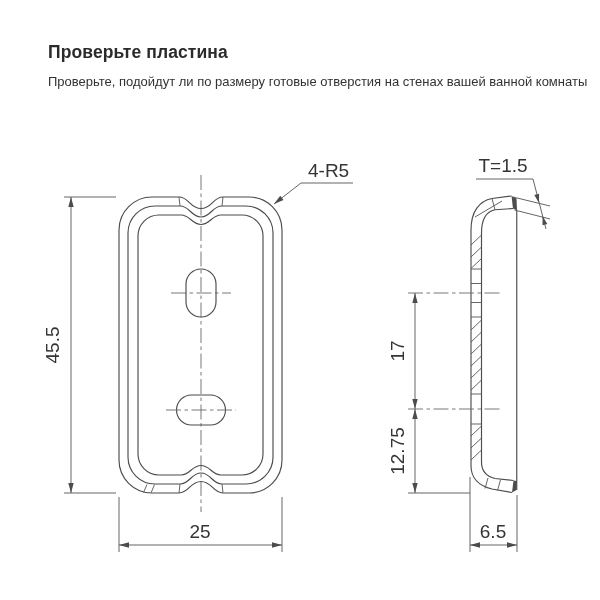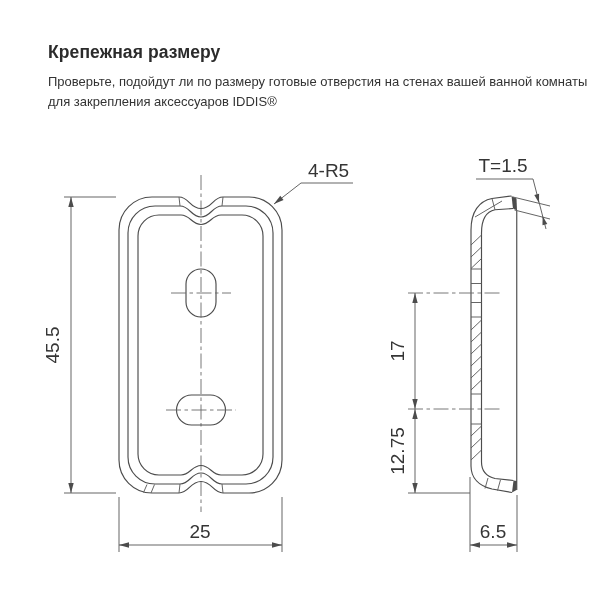--- a/index.html
+++ b/index.html
@@ -19,24 +19,23 @@
   .contour{fill:none;stroke:#4c4c4c;stroke-width:1.15;stroke-linejoin:round;}
   .thin{fill:none;stroke:#5d5d5d;stroke-width:0.95;}
   .cl{fill:none;stroke:#6a6a6a;stroke-width:0.9;stroke-dasharray:15 3.5 3.5 3.5;}
   .dim{fill:none;stroke:#5d5d5d;stroke-width:0.95;}
   .arr{fill:#4c4c4c;stroke:none;}
 </style>
 </head>
 <body>
 
 <div class="header">
-  <h1>Крепежная размеру</h1>
+  <h1>Проверьте пластина</h1>
   <div class="desc">
     <div>Проверьте, подойдут ли по размеру готовые отверстия на стенах вашей ванной комнаты</div>
-    <div>для закрепления аксессуаров IDDIS®</div>
   </div>
 </div>
 
 <div class="drawing">
 <svg width="600" height="600" viewBox="0 0 600 600" xmlns="http://www.w3.org/2000/svg">
   <defs>
     <marker id="ae" markerUnits="userSpaceOnUse" markerWidth="12" markerHeight="8" viewBox="0 0 12 8" refX="11" refY="4" orient="auto">
       <path d="M1,1.3 L11,4 L1,6.7 Z" fill="#4c4c4c"></path>
     </marker>
     <marker id="as" markerUnits="userSpaceOnUse" markerWidth="12" markerHeight="8" viewBox="0 0 12 8" refX="1" refY="4" orient="auto">

